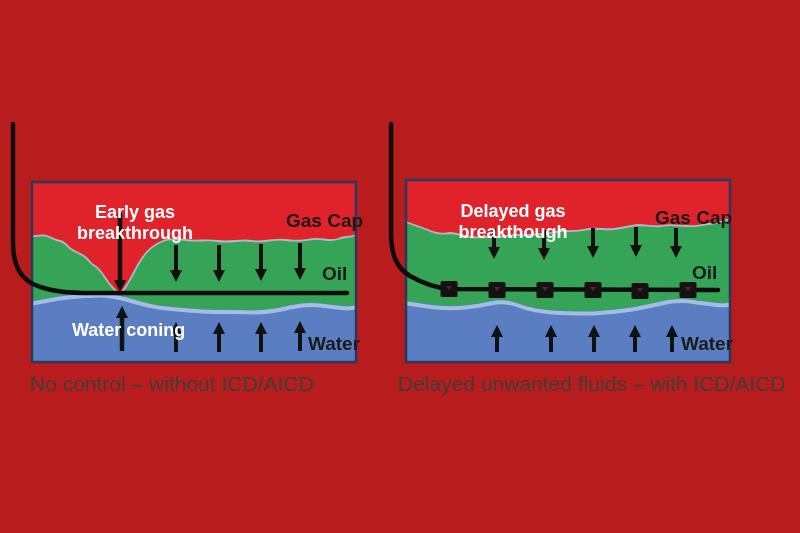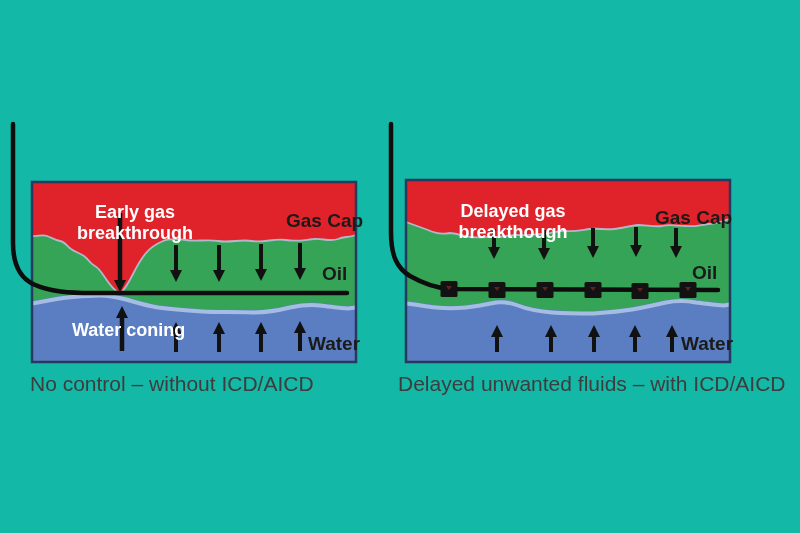--- a/index.html
+++ b/index.html
@@ -1,19 +1,19 @@
 <!DOCTYPE html>
 <html><head>
 <meta charset="utf-8">
 <style>
   html,body{margin:0;padding:0;background:#ffffff;}
   .stage{
     position:relative;
     width:800px;height:533px;
-    background:#14b8a6;
+    background:#b91c1c;
     font-family:"Liberation Sans", sans-serif;
     overflow:hidden;
   }
   svg{display:block;}
   text{font-family:"Liberation Sans", sans-serif;}
   .white-label{fill:#ffffff;font-size:18px;font-weight:600;}
   .dark-label{fill:#1a1a1a;font-size:19px;font-weight:600;}
   .caption{fill:#3d3d3d;font-size:21px;font-weight:400;}
 </style>
 </head>

